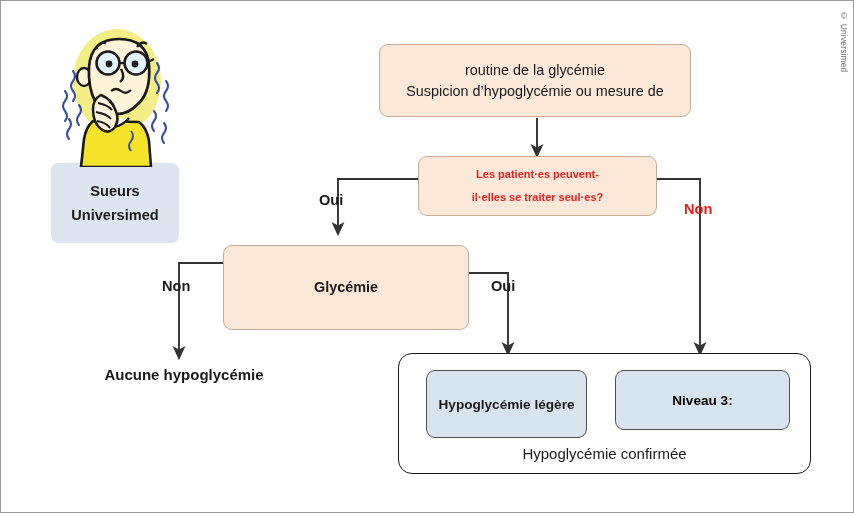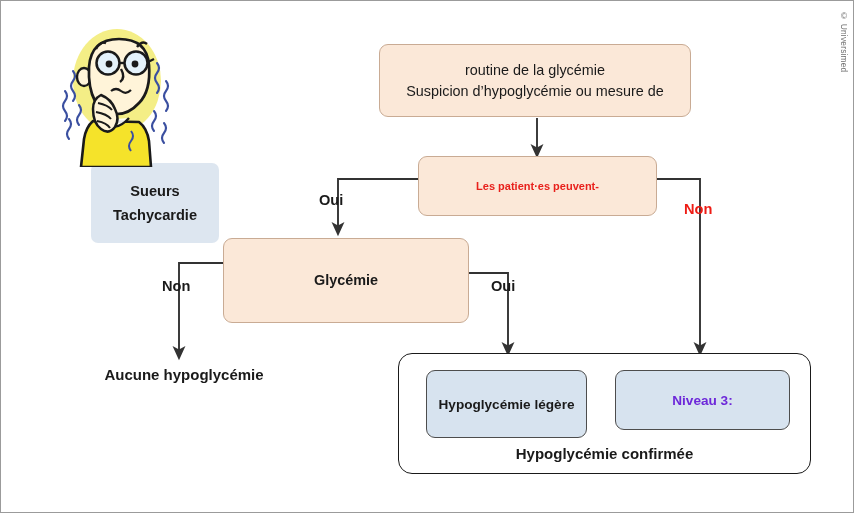--- a/index.html
+++ b/index.html
@@ -69,58 +69,57 @@
   #box-decision {
     left: 417px; top: 155px;
     width: 239px; height: 60px;
     font-size: 11px;
     line-height: 23px;
     font-weight: bold;
     color: #e8211c;
     padding: 8px 8px;
   }
   #box-glycemie {
-    left: 222px; top: 237px;
+    left: 222px; top: 244px;
     width: 246px; height: 85px;
     font-size: 14.4px;
     line-height: 23px;
     font-weight: bold;
     padding: 12px 8px;
   }
   #box-symptoms {
     left: 50px; top: 162px;
     width: 128px; height: 80px;
     font-size: 14.6px;
     line-height: 24px;
     font-weight: bold;
-    margin-left: 40px;
   }
   #box-outer {
     left: 397px; top: 352px;
     width: 413px; height: 121px;
   }
   #box-mild {
     left: 425px; top: 369px;
     width: 161px; height: 68px;
     font-size: 13.6px;
     font-weight: bold;
   }
   #box-severe {
     left: 614px; top: 369px;
     width: 175px; height: 60px;
     font-size: 13.6px;
     line-height: 19px;
     font-weight: bold;
-    color: #6d28d9;
+    color: #000000;
   }
   #label-confirmed {
     left: 397px; top: 441px;
     width: 413px; height: 22px;
     font-size: 15px;
-    font-weight: bold;
+    font-weight: normal;
   }
   #label-none {
     left: 88px; top: 362px;
     width: 190px; height: 22px;
     font-size: 15px;
     font-weight: bold;
   }
 
   .edge-label {
     position: absolute;
@@ -231,29 +230,30 @@
     </g>
   </svg>
 
   <div class="node peach" id="box-suspicion">
     <span class="line2">routine de la glycémie</span>
     <span class="line2">Suspicion d’hypoglycémie ou mesure de</span>
   </div>
 
   <div class="node peach" id="box-decision">
     <span class="line2">Les patient·es peuvent-</span>
+    <span class="line2">il·elles se traiter seul·es?</span>
   </div>
 
   <div class="node peach" id="box-glycemie">
     <span class="line2">Glycémie</span>
   </div>
 
   <div class="node blue-plain" id="box-symptoms">
     <span class="line2">Sueurs</span>
-    <span class="line2">Tachycardie</span>
+    <span class="line2">Universimed</span>
   </div>
 
   <div class="node outer-box" id="box-outer"></div>
 
   <div class="node blue" id="box-mild">
     <span>Hypoglycémie légère</span>
   </div>
 
   <div class="node blue" id="box-severe">
     <span class="line2">Niveau 3:</span>

